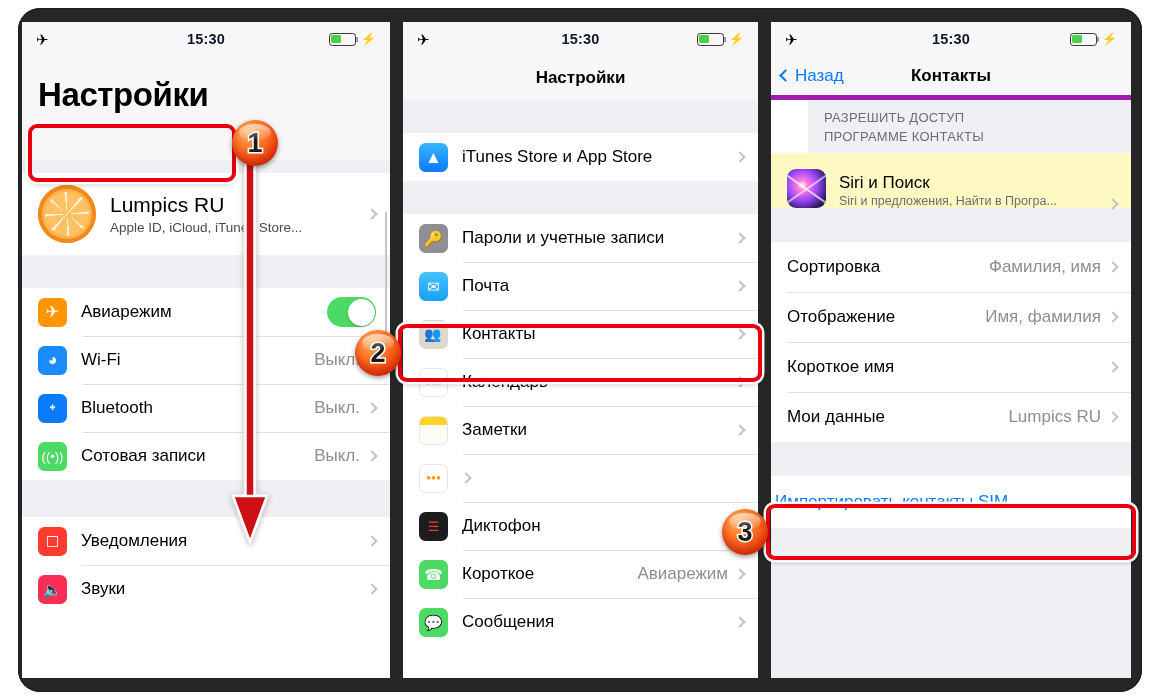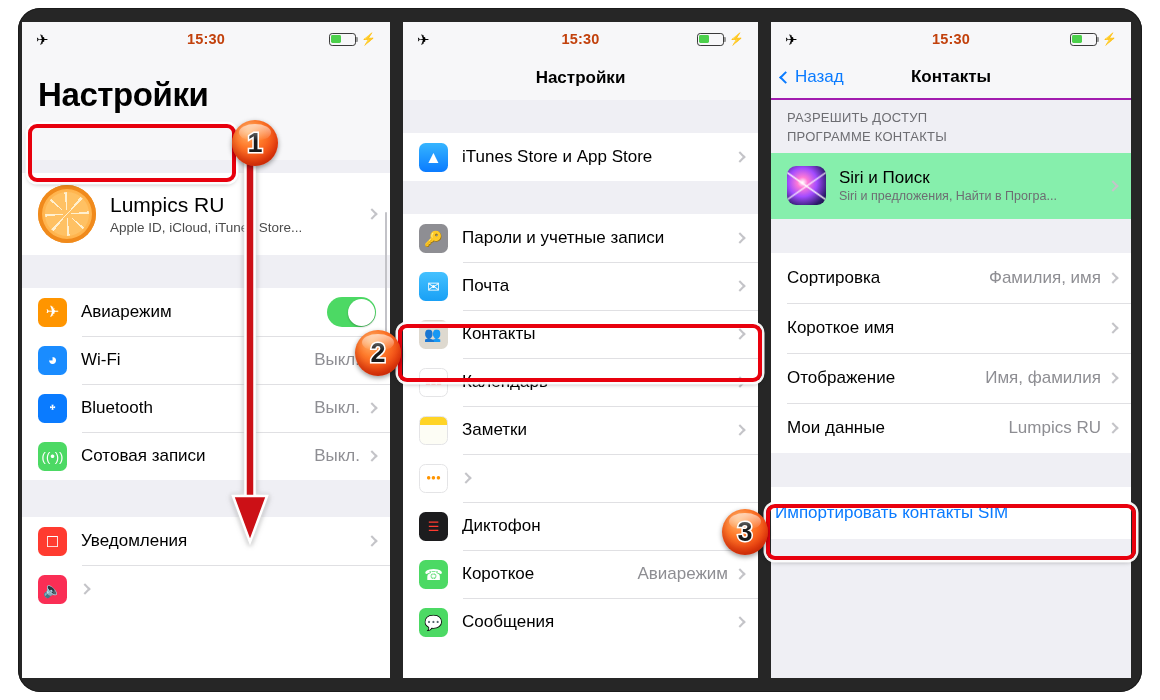--- a/index.html
+++ b/index.html
@@ -45,21 +45,21 @@
   
   .statusbar {
     position: relative;
     height: 34px;
     background: #f7f7f9;
     display: flex;
     align-items: center;
     padding: 0 14px;
   }
   .sb-left  { display:flex; align-items:center; width:70px; }
-  .sb-time  { flex:1; text-align:center; font-size:14.5px; font-weight:bold; color:#c2410c; letter-spacing:.2px;}
+  .sb-time  { flex:1; text-align:center; font-size:14.5px; font-weight:bold; color:#0f172a; letter-spacing:.2px;}
   .sb-right { display:flex; align-items:center; justify-content:flex-end; width:70px; gap:3px;}
   .plane { font-size: 15px; color:#000; line-height:1; }
   .battery {
     position: relative;
     width: 27px; height: 13px;
     border: 1.4px solid #3a3a3a;
     border-radius: 3.2px;
     padding: 1.3px;
   }
   .battery::after{
@@ -80,21 +80,21 @@
     font-size: 33px;
     font-weight: bold;
     color:#000;
     letter-spacing:-.4px;
   }
   .navbar {
     background:#f7f7f9;
     height: 44px;
     display:flex; align-items:center;
     position: relative;
-    border-bottom: 2px solid #a21caf;
+    border-bottom: 5px solid #a21caf;
   }
   .navbar .nav-title{
     position:absolute; left:0; right:0; text-align:center;
     font-size:17px; font-weight:bold; color:#000;
   }
   .back-btn{
     position:relative; z-index:2;
     display:flex; align-items:center;
     padding-left:8px;
     color:#0a7bff; font-size:17px;
@@ -137,20 +137,21 @@
     overflow:hidden; position:relative;
   }
   .section-head{
     background:#efeff4;
     padding:9px 16px 6px 16px;
     font-size:13px;
     color:#6d6d72;
     line-height:1.45;
     letter-spacing:.25px;
     text-transform:uppercase;
+    margin-left:37px;
   }
 
   
   .acct-row{
     display:flex; align-items:center; height:82px; padding-left:16px; background:#fff;
   }
   .avatar{
     width:58px; height:58px; border-radius:50%;
     margin-right:14px; flex:0 0 auto;
     background:
@@ -170,21 +171,21 @@
         #ffc163 180deg 218deg, #fff0cf 218deg 225deg,
         #ffc163 225deg 263deg, #fff0cf 263deg 270deg,
         #ffc163 270deg 308deg, #fff0cf 308deg 315deg,
         #ffc163 315deg 353deg, #fff0cf 353deg 360deg);
   }
   .acct-text{flex:1;}
   .acct-name{ font-size:21px; color:#000; margin-bottom:3px;}
   .acct-sub{ font-size:13.5px; color:#4c4c4c;}
 
   
-  .siri-row{ display:flex; align-items:center; height:66px; padding-left:16px; background:#86efac;}
+  .siri-row{ display:flex; align-items:flex-end; height:55px; padding-left:16px; background:#fef9c3;}
   .siri-icon{
     width:39px; height:39px; border-radius:9px; margin-right:13px; flex:0 0 auto;
     background: radial-gradient(circle at 40% 42%, #ffffff 0%, #ff7ad6 16%, #a24bff 44%, #2d1b6b 78%, #14113a 100%);
     position:relative;
   }
   .siri-icon::before{
     content:""; position:absolute; inset:0;
     background:
       linear-gradient(35deg, transparent 46%, rgba(255,255,255,.85) 49%, transparent 52%),
       linear-gradient(-35deg, transparent 46%, rgba(255,255,255,.7) 49%, transparent 52%);
@@ -322,20 +323,21 @@
     <div class="gap" style="height:37px"></div>
 
     <div class="group">
       <div class="row">
         <div class="appicon" style="background:#ff3b30;font-size:15px">☐</div>
         <div class="label">Уведомления</div>
         <div class="chev"></div>
       </div>
       <div class="row">
         <div class="appicon" style="background:#fa2e55;font-size:15px">🔈</div>
+        <div class="label">Звуки</div>
         <div class="chev"></div>
       </div>
     </div>
 
     <div class="scrollbar"></div>
   </div>
 
   <div class="panel" id="panel2">
     <div class="statusbar">
       <div class="sb-left">
@@ -455,26 +457,26 @@
 
     <div class="gap" style="height:34px"></div>
 
     <div class="group">
       <div class="row norule" style="height:50px">
         <div class="label">Сортировка</div>
         <div class="value">Фамилия, имя</div>
         <div class="chev"></div>
       </div>
       <div class="row norule" style="height:50px">
-        <div class="label">Короткое имя</div>
-        <div class="chev"></div>
-      </div>
-      <div class="row norule" style="height:50px">
         <div class="label">Отображение</div>
         <div class="value">Имя, фамилия</div>
+        <div class="chev"></div>
+      </div>
+      <div class="row norule" style="height:50px">
+        <div class="label">Короткое имя</div>
         <div class="chev"></div>
       </div>
       <div class="row norule" style="height:50px">
         <div class="label">Мои данные</div>
         <div class="value">Lumpics RU</div>
         <div class="chev"></div>
       </div>
     </div>
 
     <div class="gap" style="height:34px"></div>

